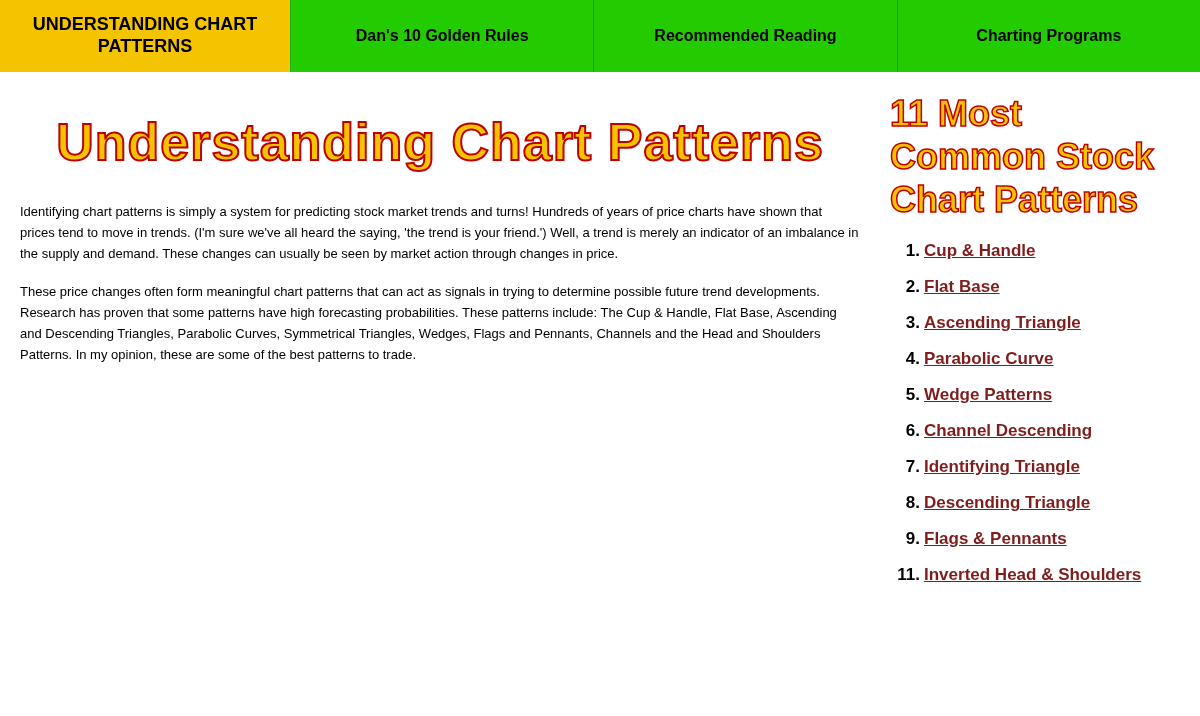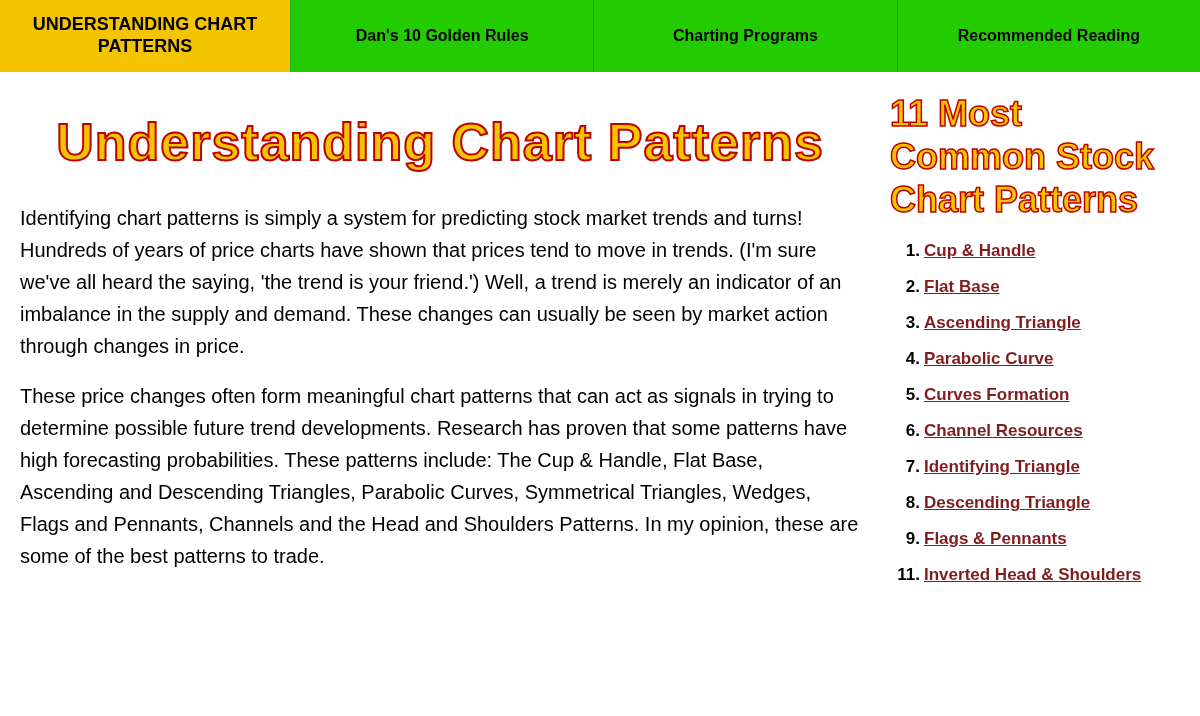--- a/index.html
+++ b/index.html
@@ -71,21 +71,21 @@
       font-weight: 900;
       color: #f5c400;
       -webkit-text-stroke: 2px #c00000;
       text-stroke: 2px #c00000;
       font-family: Arial Black, Impact, sans-serif;
       margin: 20px 0 30px 0;
       text-align: center;
       letter-spacing: 1px;
     }
     .content-paragraphs p {
-      font-size: 20px;
+      font-size: 13px;
       color: #000;
       line-height: 1.6;
       margin-bottom: 18px;
     }
 
     
     .sidebar {
       width: 290px;
       min-width: 290px;
       padding-left: 10px;
@@ -128,22 +128,22 @@
 </head>
 <body>
 
 <nav>
   <div class="nav-brand">
     <span>UNDERSTANDING CHART PATTERNS</span>
   </div>
   <div class="nav-links">
 
   <div class="nav-link">Dan's 10 Golden Rules</div>
+      <div class="nav-link">Recommended Reading</div>
       <div class="nav-link">Charting Programs</div>
-      <div class="nav-link">Recommended Reading</div>
     </div>
 </nav>
 
 <div class="page-body">
 
   <div class="main-content">
     <h1 class="page-title">Understanding Chart Patterns</h1>
     <div class="content-paragraphs">
 
     <p>Identifying chart patterns is simply a system for predicting stock market trends and turns! Hundreds of years of price charts have shown that prices tend to move in trends. (I'm sure we've all heard the saying, 'the trend is your friend.') Well, a trend is merely an indicator of an imbalance in the supply and demand. These changes can usually be seen by market action through changes in price.</p>
@@ -166,25 +166,25 @@
         <li>
           <span class="num">3.</span>
           <a>Ascending Triangle</a>
         </li>
         <li>
           <span class="num">4.</span>
           <a>Parabolic Curve</a>
         </li>
         <li>
           <span class="num">5.</span>
-          <a>Curves Formation</a>
+          <a>Wedge Patterns</a>
         </li>
         <li>
           <span class="num">6.</span>
-          <a>Channel Resources</a>
+          <a>Channel Descending</a>
         </li>
         <li>
           <span class="num">7.</span>
           <a>Identifying Triangle</a>
         </li>
         <li>
           <span class="num">8.</span>
           <a>Descending Triangle</a>
         </li>
         <li>

